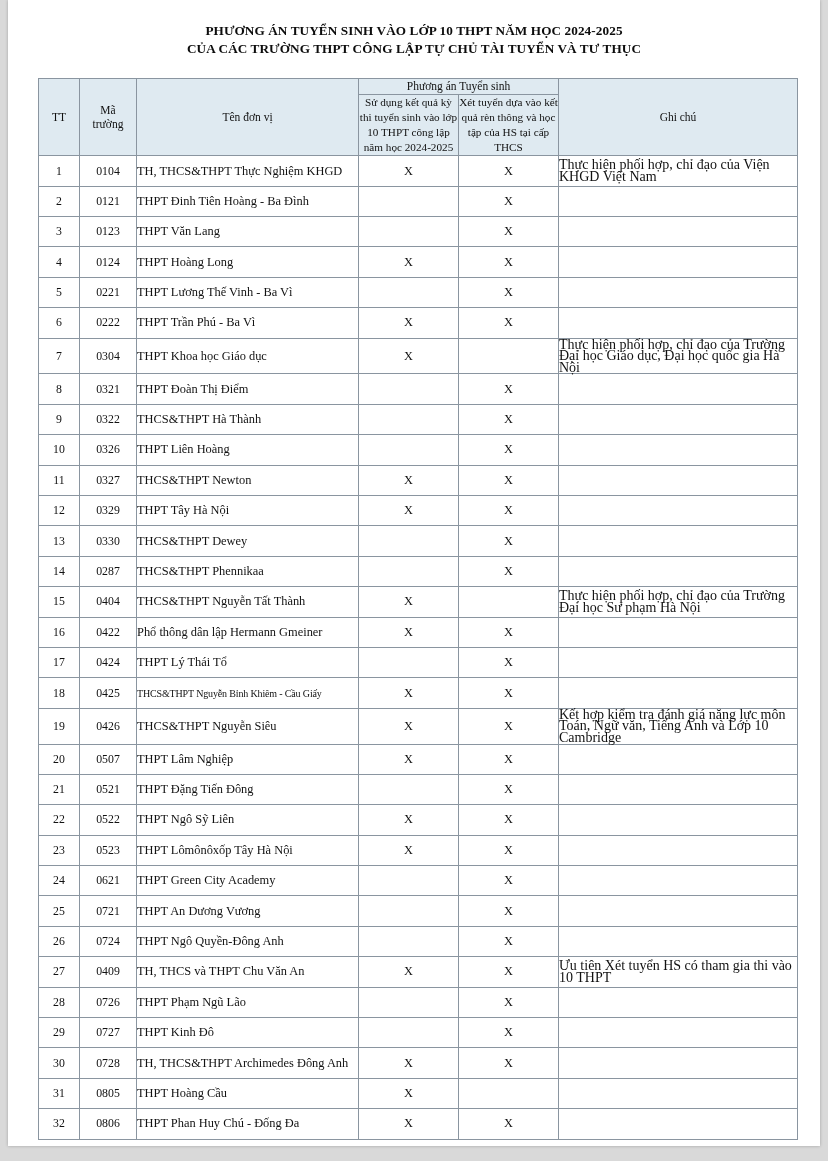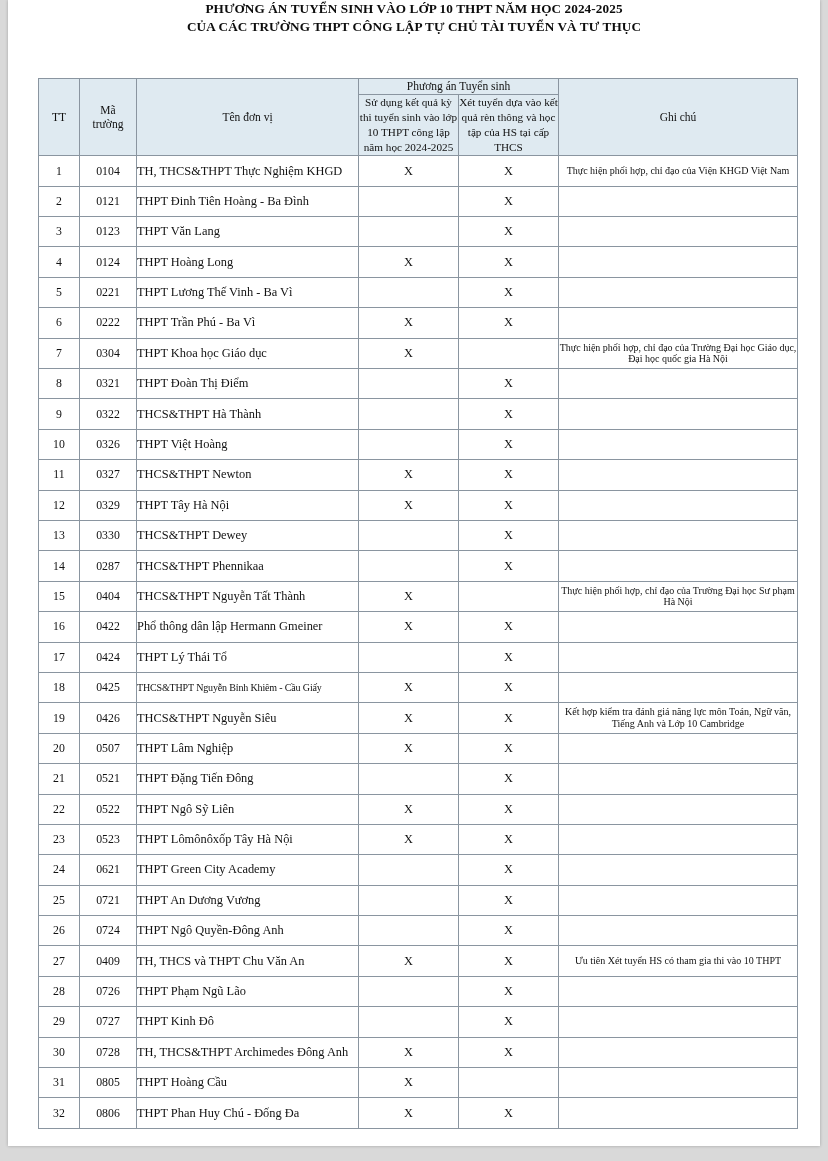--- a/index.html
+++ b/index.html
@@ -17,20 +17,21 @@
     position: absolute;
     left: 8px;
     top: 0px;
     width: 812px;
     height: 1146px;
     background: #ffffff;
     box-shadow: 0 0 3px rgba(0,0,0,0.25);
     overflow: hidden;
   }
   .title-block {
+    padding-top: 22px;
     text-align: center;
   }
   .title-line {
     font-weight: bold;
     font-size: 13.2px;
     letter-spacing: 0.1px;
     line-height: 18px;
     color: #0d0d0d;
     white-space: nowrap;
   }
@@ -73,22 +74,22 @@
     height: 29.4px;
     font-size: 12.4px;
     vertical-align: middle;
   }
   td.c-tt  { text-align: center; font-size: 11.8px; }
   td.c-ma  { text-align: center; font-size: 11.8px; }
   td.c-ten { text-align: left; padding-left: 6px; white-space: nowrap; overflow: hidden; }
   td.c-ten.squeeze { font-size: 10px; letter-spacing: -0.15px; }
   td.c-x   { text-align: center; font-size: 12.4px; }
   td.c-note{
-    text-align: center;
-    font-size: 10px;
+    text-align: left;
+    font-size: 14px;
     line-height: 11.6px;
     padding: 1px 4px;
     color: #1a1a1a;
     margin-left: 44px;
   }
   tbody tr:nth-child(odd) td { background: #ffffff; }
   tbody tr:nth-child(even) td { background: #ffffff; }
 </style>
 </head>
 <body>
@@ -186,21 +187,21 @@
           <td class="c-tt">9</td>
           <td class="c-ma">0322</td>
           <td class="c-ten">THCS&amp;THPT Hà Thành</td>
           <td class="c-x"></td>
           <td class="c-x">X</td>
           <td class="c-note"></td>
         </tr>
         <tr>
           <td class="c-tt">10</td>
           <td class="c-ma">0326</td>
-          <td class="c-ten">THPT Việt Hoàng</td>
+          <td class="c-ten">THPT Liên Hoàng</td>
           <td class="c-x"></td>
           <td class="c-x">X</td>
           <td class="c-note"></td>
         </tr>
         <tr>
           <td class="c-tt">11</td>
           <td class="c-ma">0327</td>
           <td class="c-ten">THCS&amp;THPT Newton</td>
           <td class="c-x">X</td>
           <td class="c-x">X</td>

